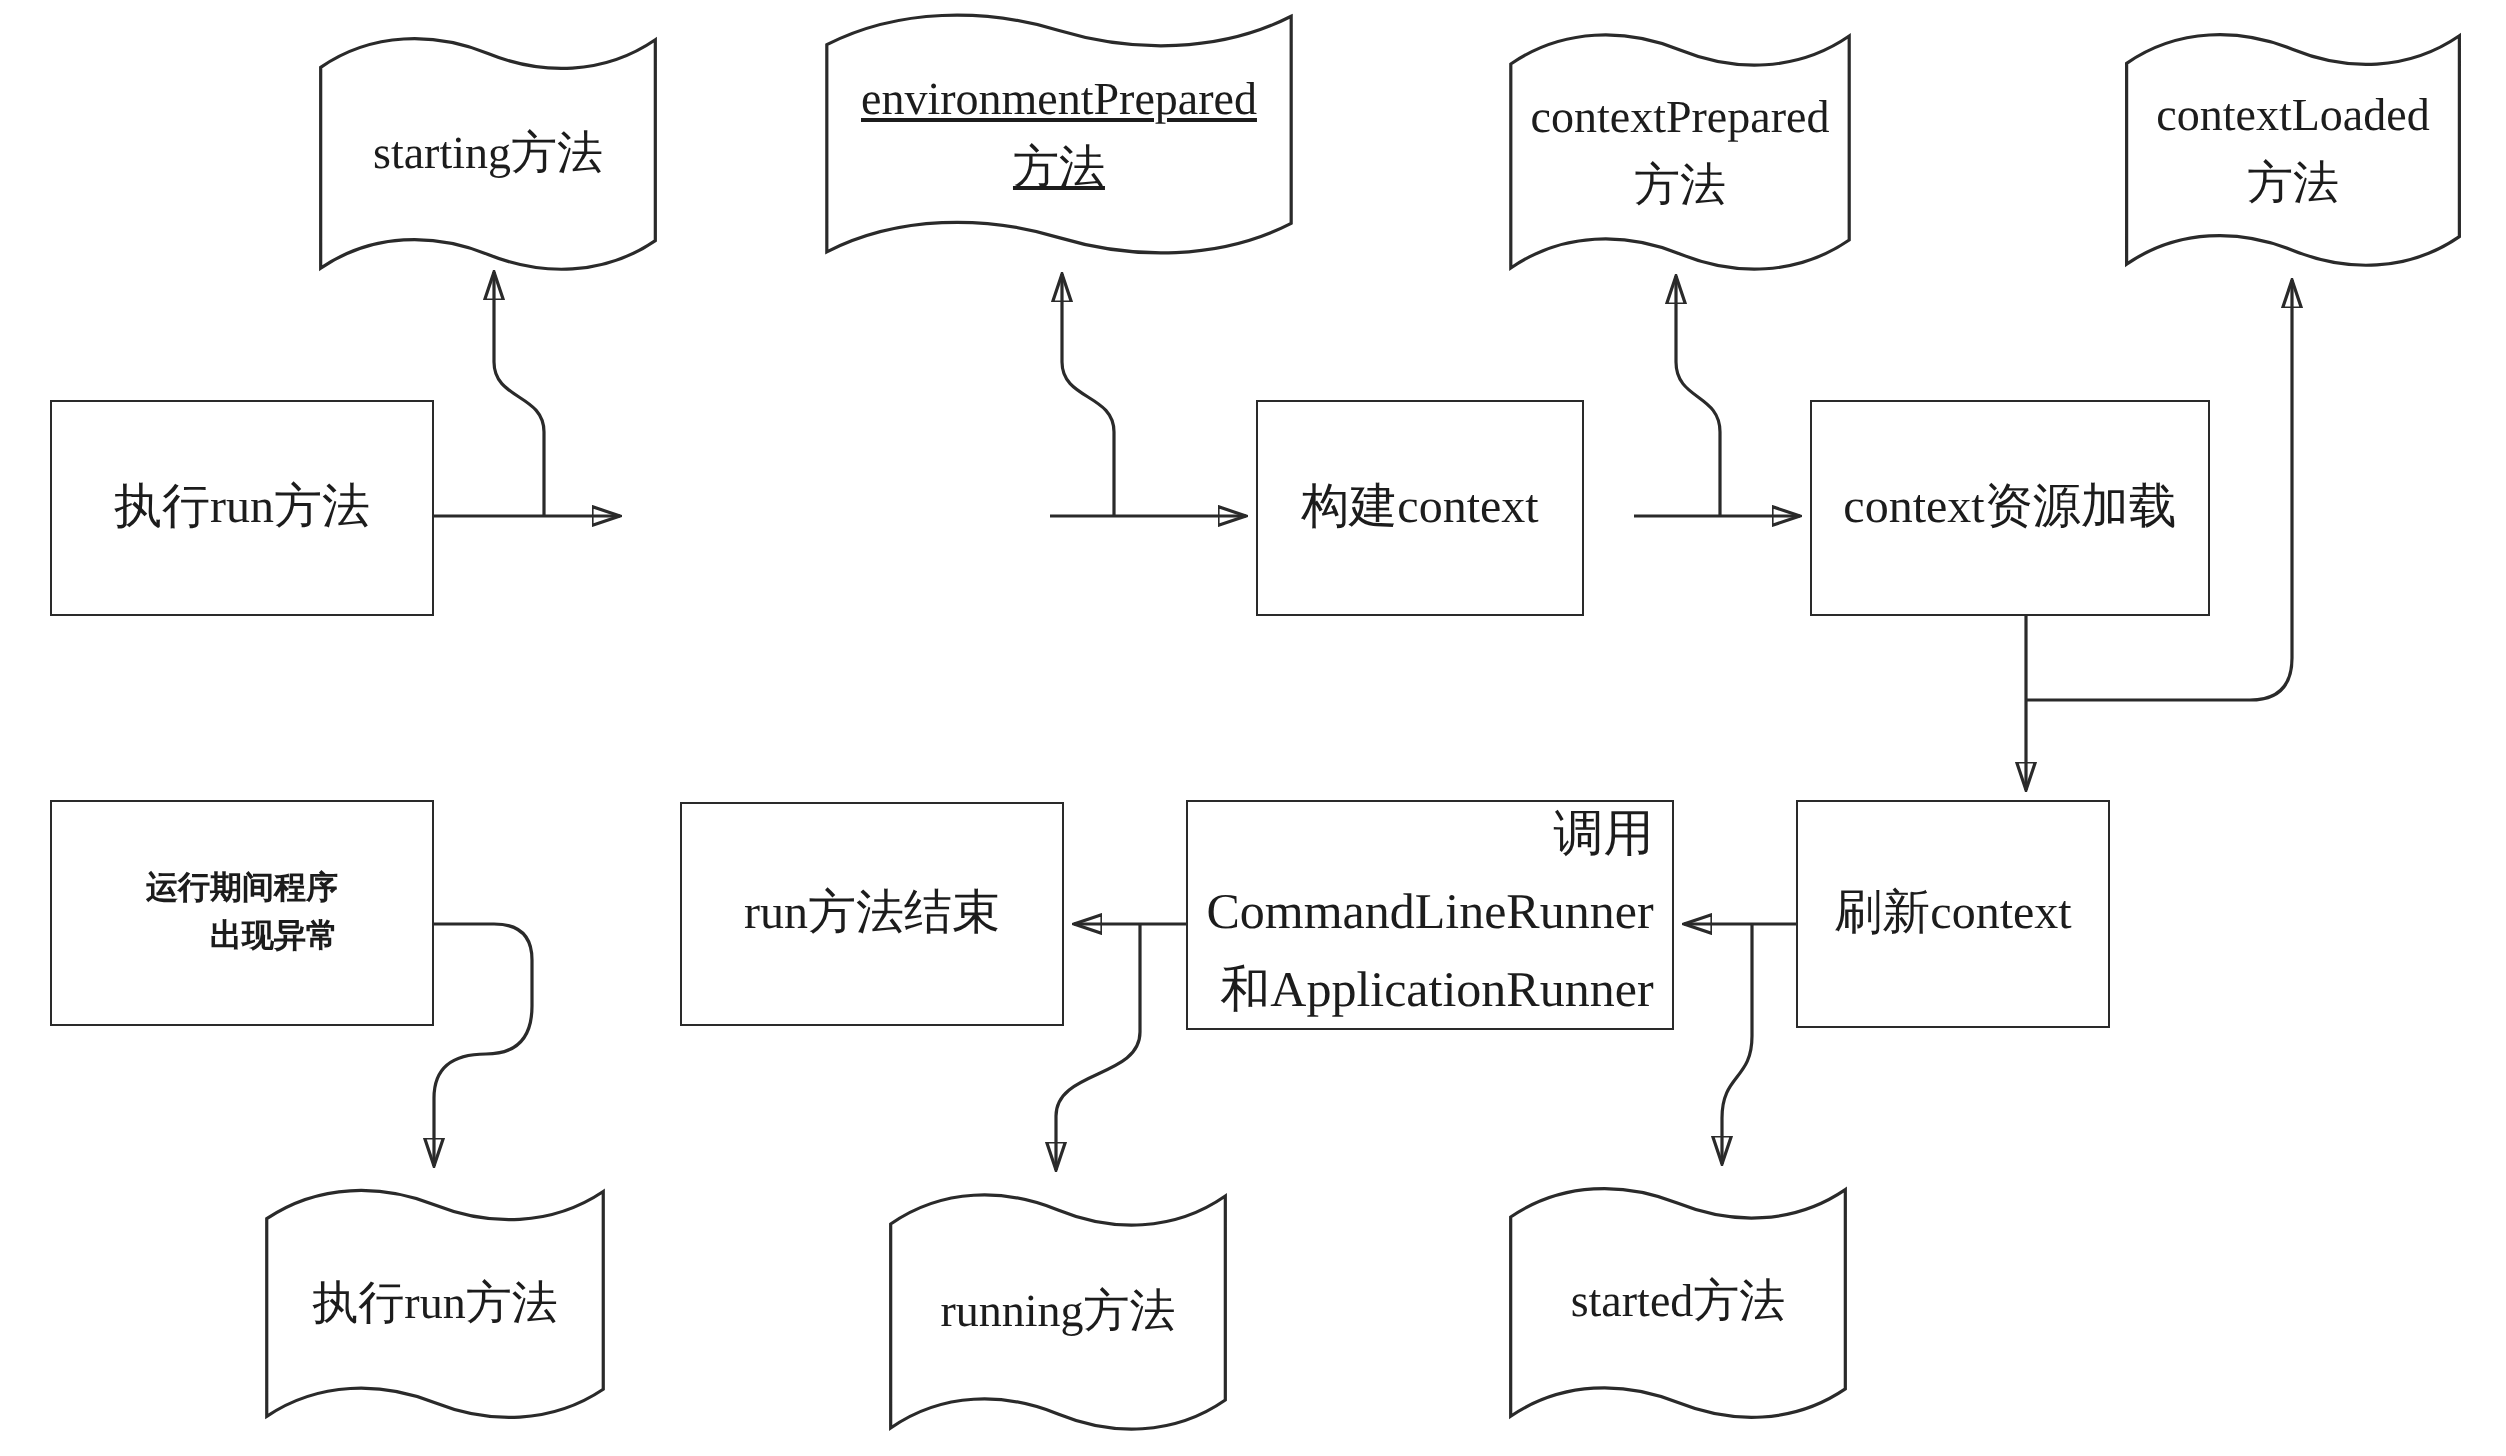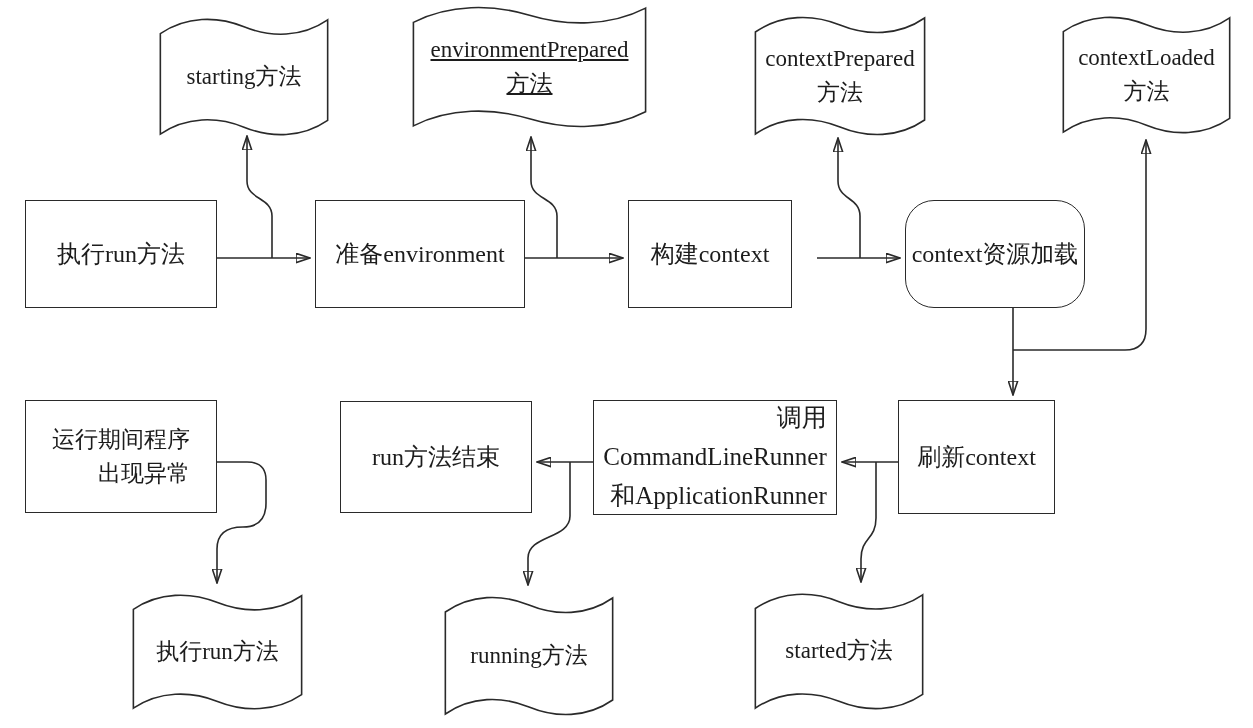--- a/index.html
+++ b/index.html
@@ -5,31 +5,31 @@
   html,body{margin:0;padding:0;background:#ffffff;}
   #stage{
     position:relative;width:1253px;height:728px;background:#ffffff;overflow:hidden;
     font-family:"Liberation Serif","DejaVu Serif",serif;color:#1c1c1c;
   }
   #connectors{position:absolute;left:0;top:0;width:1253px;height:728px;}
   #connectors path{fill:none;stroke:#2a2a2a;stroke-width:1.6px;}
   .node{position:absolute;display:flex;align-items:center;justify-content:center;text-align:center;}
   .box{border:1.7px solid #2a2a2a;background:#ffffff;box-sizing:border-box;}
   .box .lbl{white-space:pre-line;font-size:24px;line-height:1.45;text-align:right;}
-  .box-small .lbl{font-size:23px;}
+  .box-small .lbl{font-size:16px;font-weight:bold;}
   .box-runners .lbl{font-size:25px;line-height:1.55;}
   .doc{background:transparent;}
   .doc svg.doc-shape{position:absolute;left:0;top:0;width:100%;height:100%;}
   .doc svg.doc-shape path{fill:#ffffff;stroke:#2a2a2a;stroke-width:1.6px;vector-effect:non-scaling-stroke;}
   .doc .lbl{position:relative;white-space:pre-line;font-size:23px;line-height:1.5;padding-top:2px;}
   
   #box-run{left:25px;top:200px;width:192px;height:108px;}
   #box-prepare-env{left:315px;top:200px;width:210px;height:108px;}
   #box-build-context{left:628px;top:200px;width:164px;height:108px;}
-  #box-load-context{left:905px;top:200px;width:180px;height:108px;border-radius:29px;}
+  #box-load-context{left:905px;top:200px;width:200px;height:108px;}
   #box-refresh-context{left:898px;top:400px;width:157px;height:114px;}
   #box-call-runners{left:593px;top:400px;width:244px;height:115px;}
   #box-run-end{left:340px;top:401px;width:192px;height:112px;}
   #box-exception{left:25px;top:400px;width:192px;height:113px;}
   
   #doc-starting{left:155px;top:12px;width:178px;height:128px;}
   #doc-environment-prepared{left:406px;top:0;width:247px;height:132px;text-decoration:underline;}
   #doc-context-prepared{left:750px;top:10px;width:180px;height:130px;}
   #doc-context-loaded{left:1058px;top:10px;width:177px;height:128px;}
   #doc-failed{left:128px;top:588px;width:179px;height:126px;}
@@ -57,23 +57,20 @@
     <path d="M 1013,350 H 1125 Q 1146,350 1146,329 V 140" marker-end="url(#ah)"></path>
     <path d="M 898,462 H 842" marker-end="url(#ah)"></path>
     <path d="M 876,462 V 518 C 876,540 861,537 861,559 V 582" marker-end="url(#ah)"></path>
     <path d="M 593,462 H 537" marker-end="url(#ah)"></path>
     <path d="M 570,462 V 516 C 570,539 528,535 528,558 V 585" marker-end="url(#ah)"></path>
     <path d="M 217,462 H 247 Q 266,462 266,480 V 503 Q 266,527 243,527 Q 217,527 217,549 V 583" marker-end="url(#ah)"></path>
   </svg>
 
   <div class="node box" id="box-run">
     <span class="lbl">执行run方法</span>
-  </div>
-  <div class="node box" id="box-prepare-env">
-    <span class="lbl">准备environment</span>
   </div>
   <div class="node box" id="box-build-context">
     <span class="lbl">构建context</span>
   </div>
   <div class="node box" id="box-load-context">
     <span class="lbl">context资源加载</span>
   </div>
   <div class="node box" id="box-refresh-context">
     <span class="lbl">刷新context</span>
   </div>

